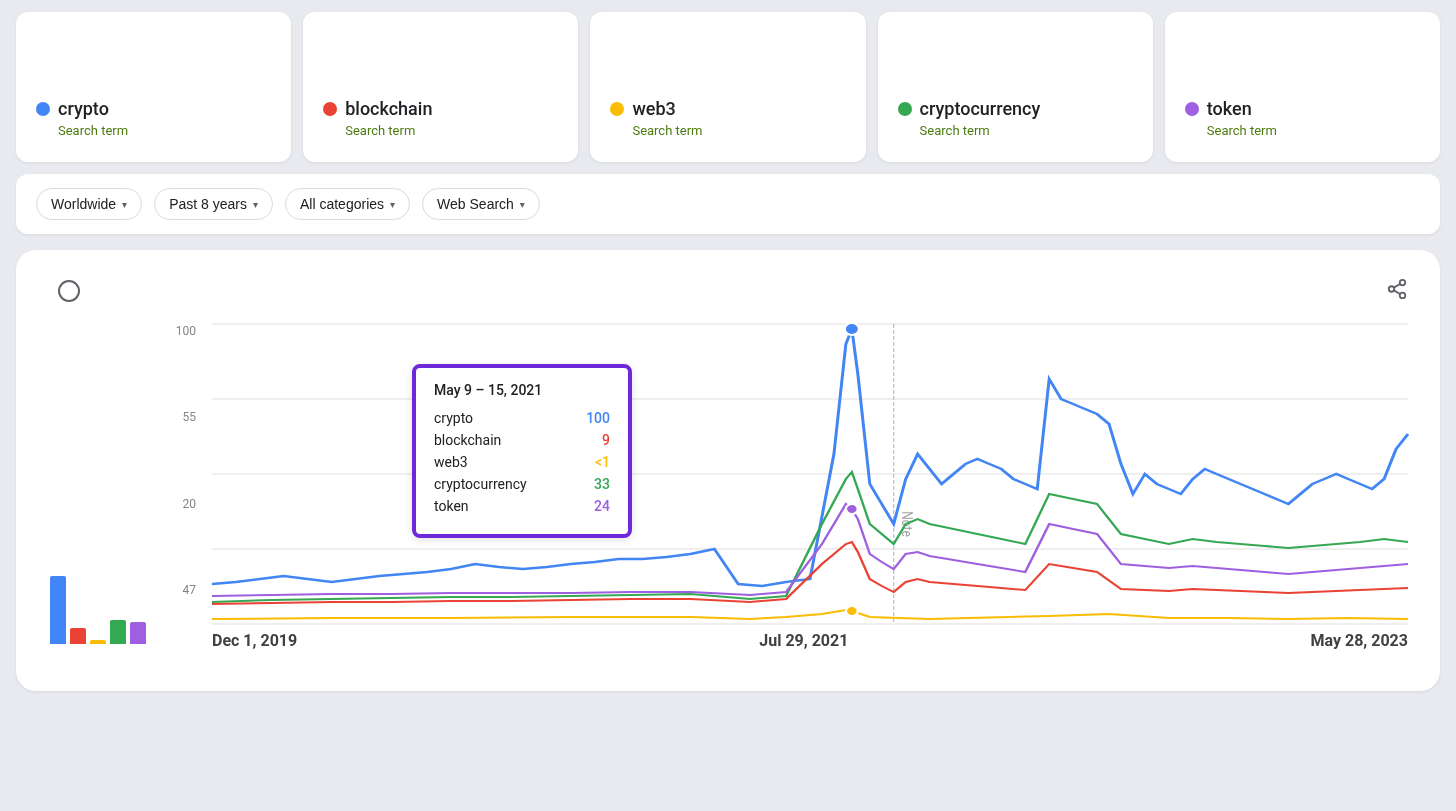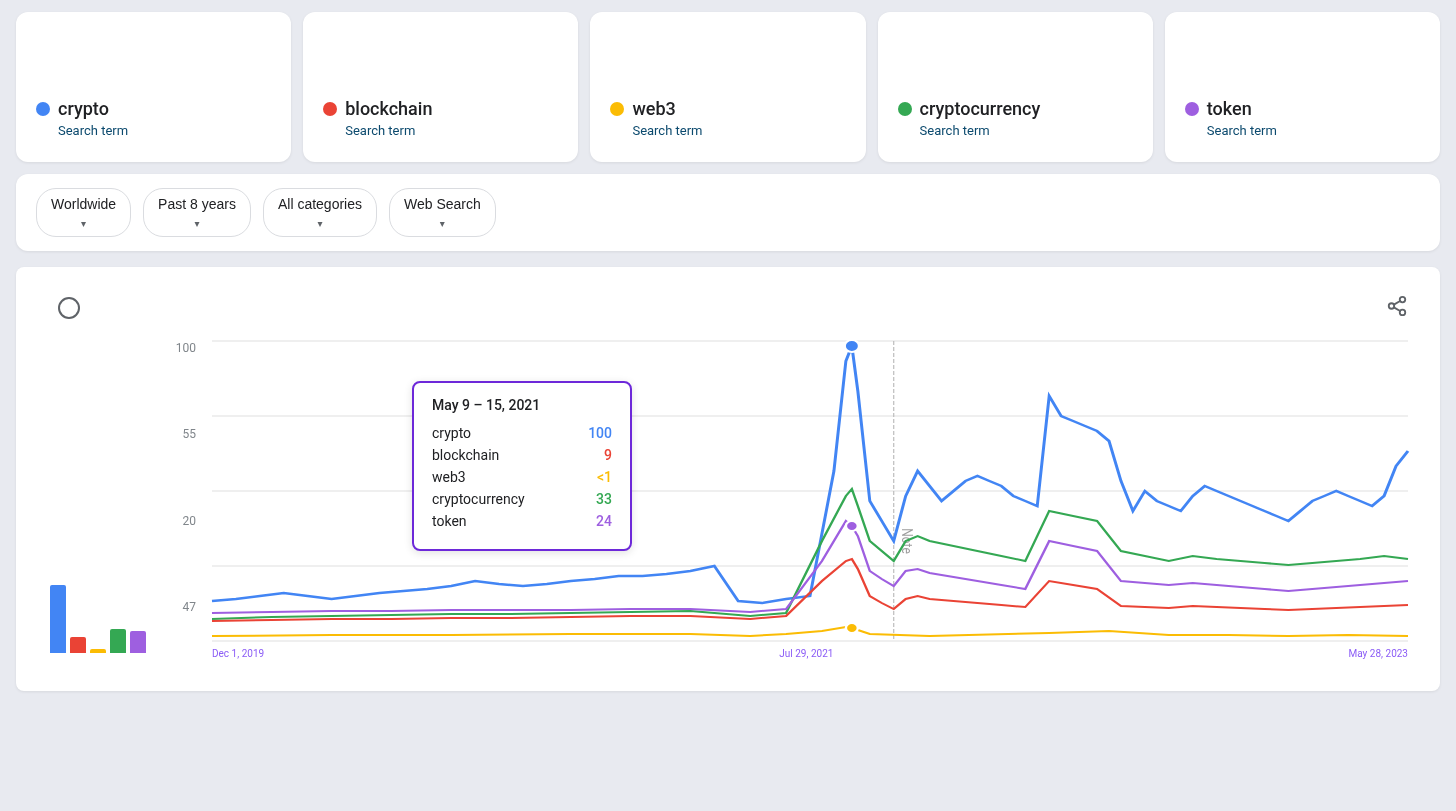--- a/index.html
+++ b/index.html
@@ -43,21 +43,21 @@
       align-items: center;
       margin-bottom: 4px;
     }
     .search-term-card .term-name {
       font-size: 18px;
       font-weight: 500;
       color: #202124;
     }
     .search-term-card .term-type {
       font-size: 13px;
-      color: #0c4a6e;
+      color: #4d7c0f;
       margin-left: 22px;
     }
 
     
     .filters-row {
       background: #fff;
       border-radius: 12px;
       padding: 14px 20px;
       display: flex;
       gap: 12px;
@@ -70,32 +70,31 @@
       align-items: center;
       gap: 6px;
       border: 1px solid #dadce0;
       border-radius: 20px;
       padding: 7px 14px;
       background: #fff;
       font-size: 14px;
       color: #202124;
       cursor: pointer;
       white-space: nowrap;
-      flex-direction: column;
     }
     .filter-btn .chevron {
       font-size: 10px;
       color: #5f6368;
     }
 
     
     .chart-section {
       background: #fff;
-      border-radius: 8px;
-      padding: 28px 32px 32px 32px;
+      border-radius: 20px;
+      padding: 28px 32px 41px 32px;
       box-shadow: 0 1px 3px rgba(0,0,0,0.08);
     }
     .chart-header {
       display: flex;
       align-items: center;
       justify-content: space-between;
       margin-bottom: 20px;
     }
     .chart-title-area {
       display: flex;
@@ -188,31 +187,32 @@
       height: 300px;
       overflow: visible;
     }
     .x-axis-labels {
       display: flex;
       justify-content: space-between;
       margin-left: 44px;
       padding-top: 4px;
     }
     .x-label {
-      font-size: 10px;
-      color: #8b5cf6;
+      font-size: 16px;
+      color: #404040;
+      font-weight: bold;
     }
 
     
     .tooltip-box {
       position: absolute;
       left: 200px;
       top: 40px;
       background: #fff;
-      border: 2px solid #6d28d9;
+      border: 4px solid #6d28d9;
       border-radius: 8px;
       padding: 14px 18px;
       box-shadow: 0 2px 8px rgba(0,0,0,0.12);
       min-width: 220px;
       z-index: 10;
     }
     .tooltip-date {
       font-size: 14px;
       font-weight: 500;
       color: #202124;

